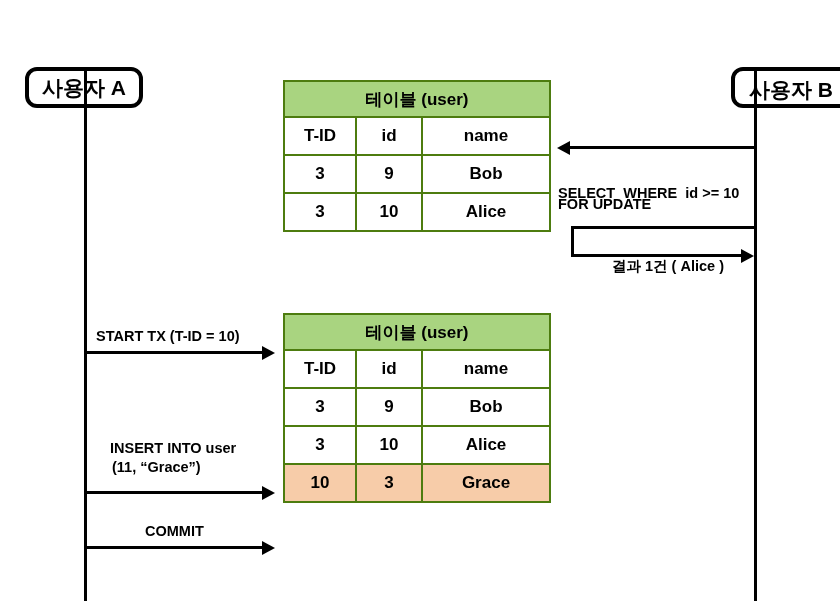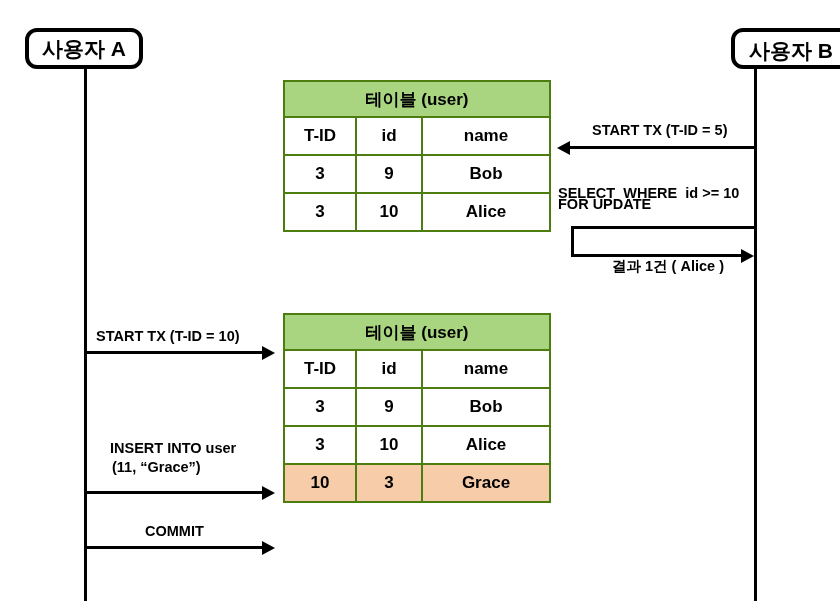--- a/index.html
+++ b/index.html
@@ -25,20 +25,21 @@
     border: 4px solid #000000;
     border-radius: 12px;
     background: #ffffff;
     display: flex;
     align-items: center;
     justify-content: center;
     font-weight: bold;
     font-size: 21px;
     color: #000000;
     letter-spacing: 0px;
+    margin-top: 39px;
   }
   #actor-a-box { left: 25px;  top: 28px; width: 118px; height: 41px; }
   #actor-b-box { left: 731px; top: 28px; width: 120px; height: 41px; align-items: flex-end; }
 
   
   .lifeline {
     position: absolute;
     width: 3px;
     background: #000000;
   }
@@ -187,21 +188,20 @@
         <td>Alice</td>
       </tr>
       <tr class="hl-row">
         <td>10</td>
         <td>3</td>
         <td>Grace</td>
       </tr>
     </tbody>
   </table>
 
-  <div class="msg-label" id="lbl-start-tx-b">START TX (T-ID = 5)</div>
   <div class="h-line" style="left:570px; top:146px; width:186px;"></div>
   <div class="arrow-head-left" style="left:557px; top:140.5px;"></div>
 
   <div class="msg-label" id="lbl-select">SELECT  WHERE  id &gt;= 10</div>
   <div class="msg-label" id="lbl-select-2">FOR UPDATE</div>
 
   <div class="h-line" style="left:571px; top:226px; width:185px;"></div>
 
   <div class="v-line" style="left:571px; top:226px; height:31px;"></div>
 

